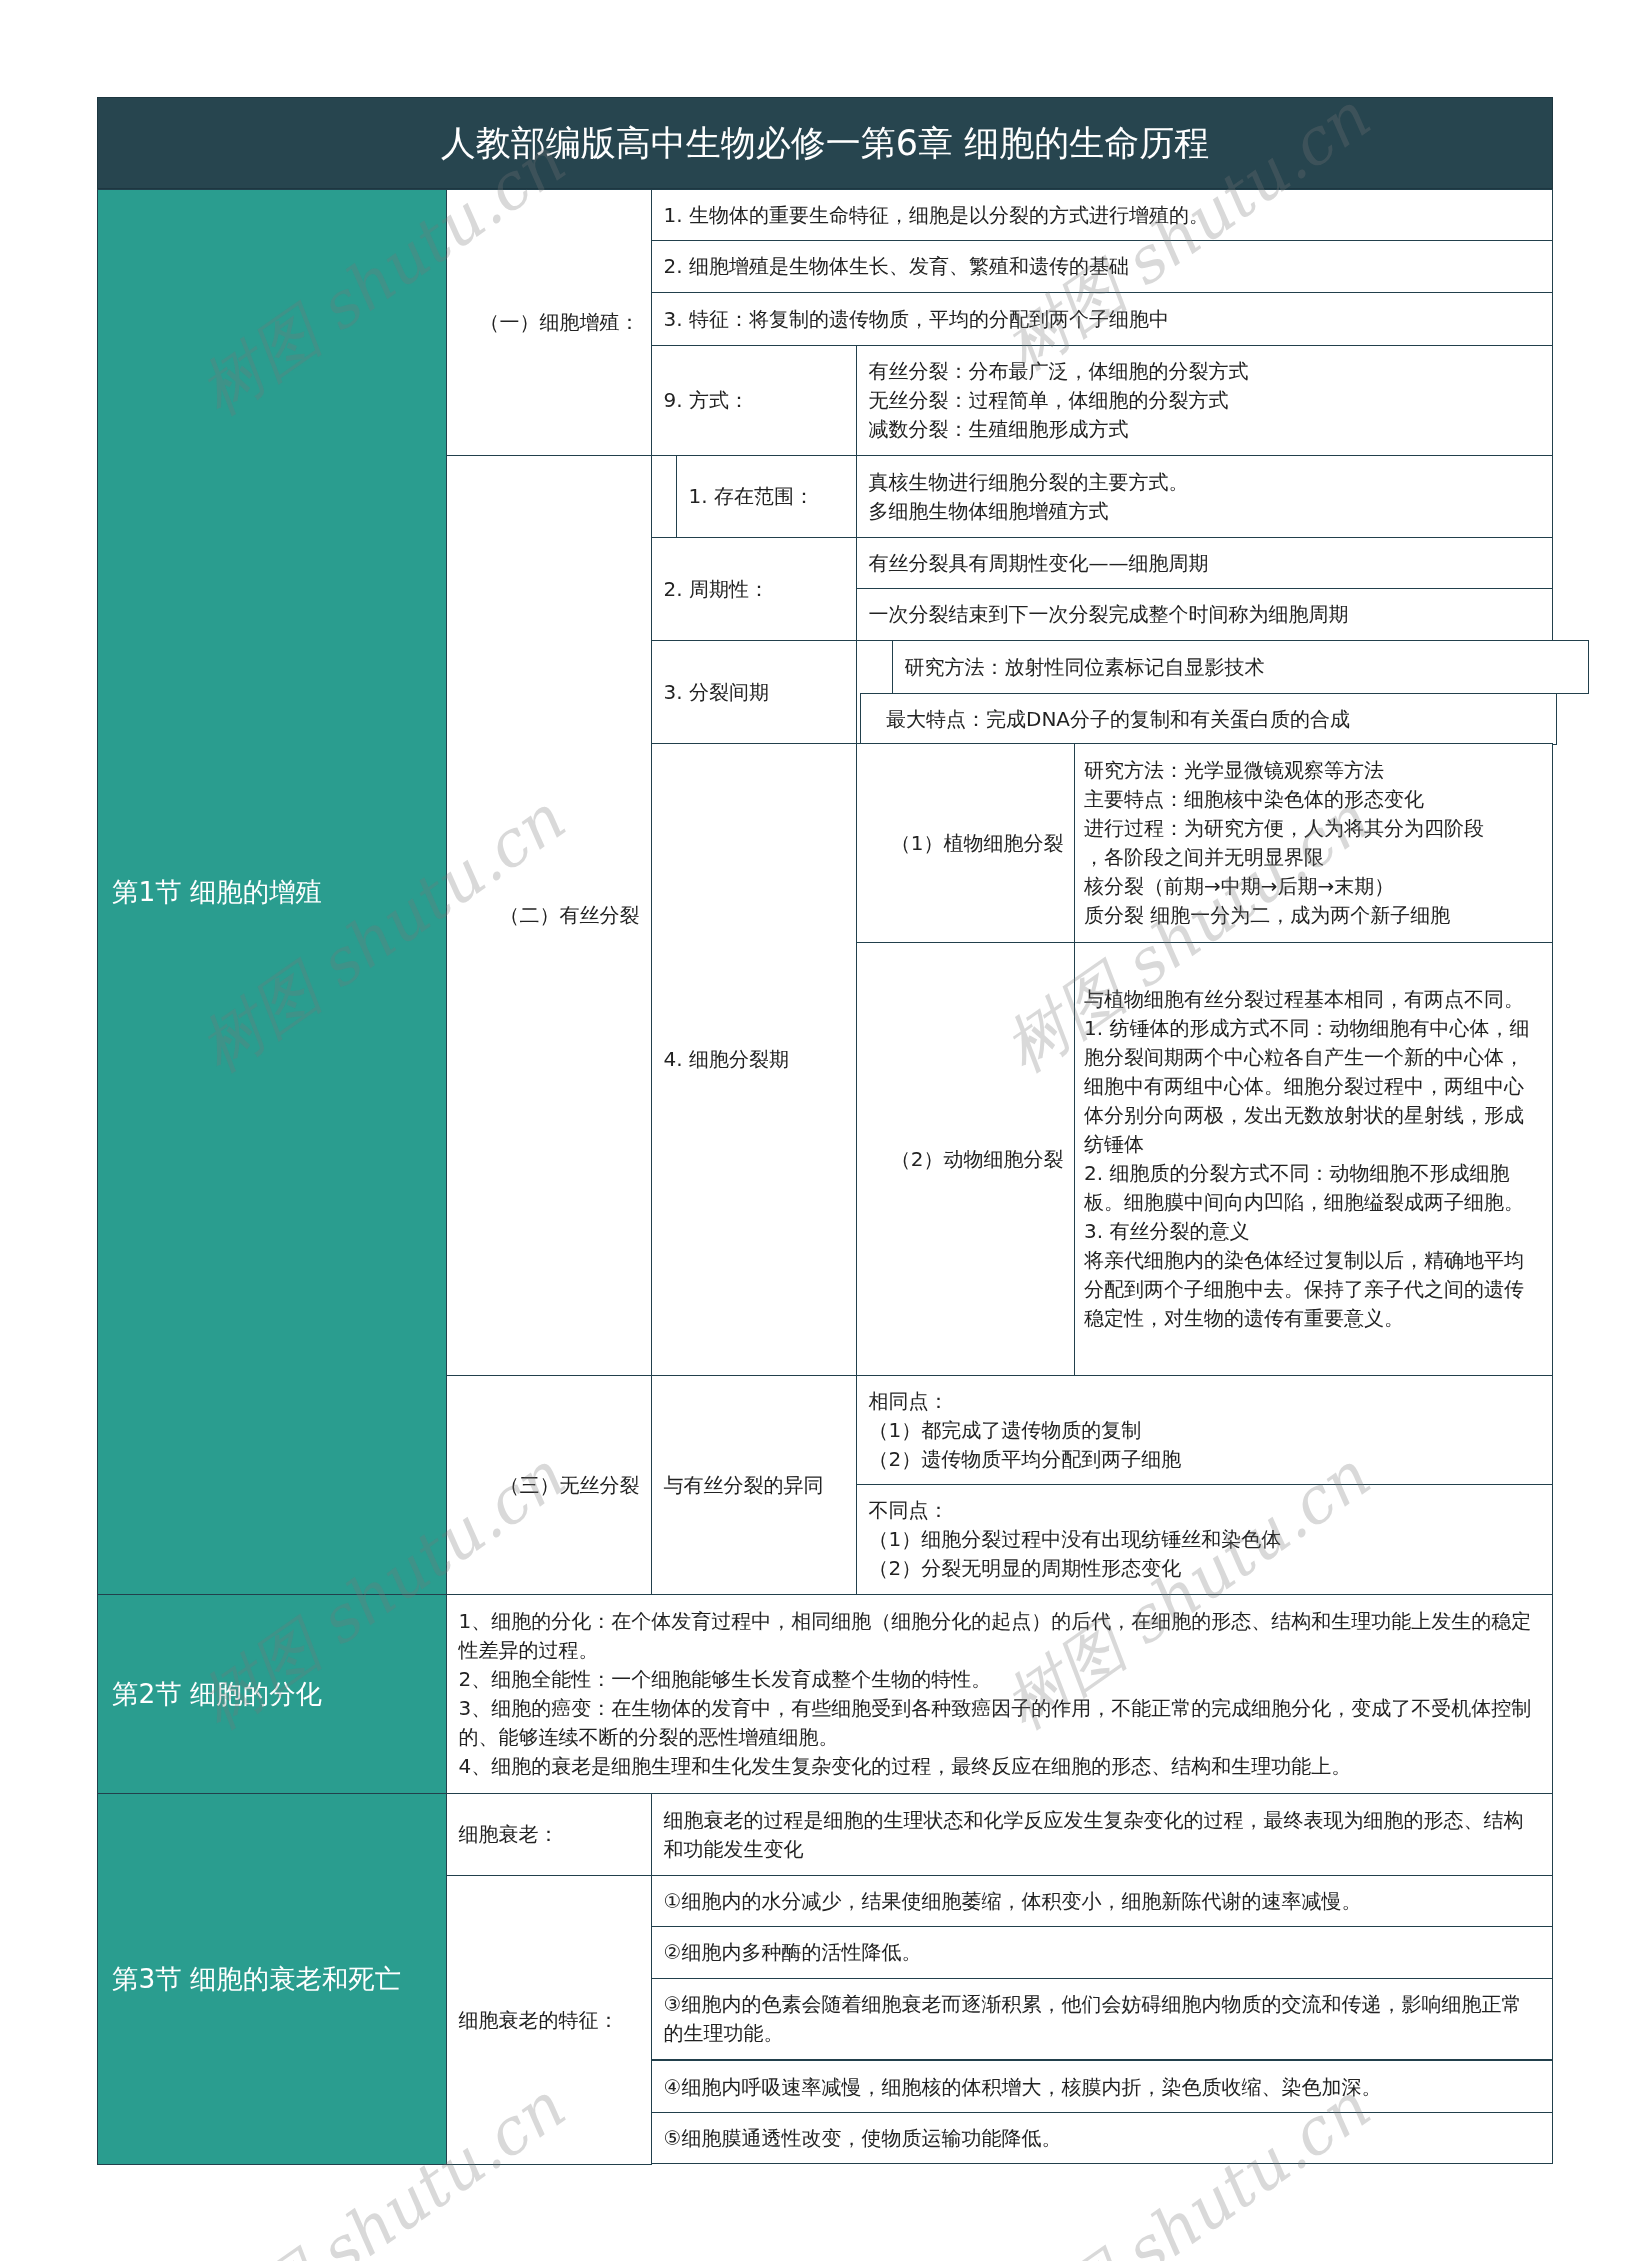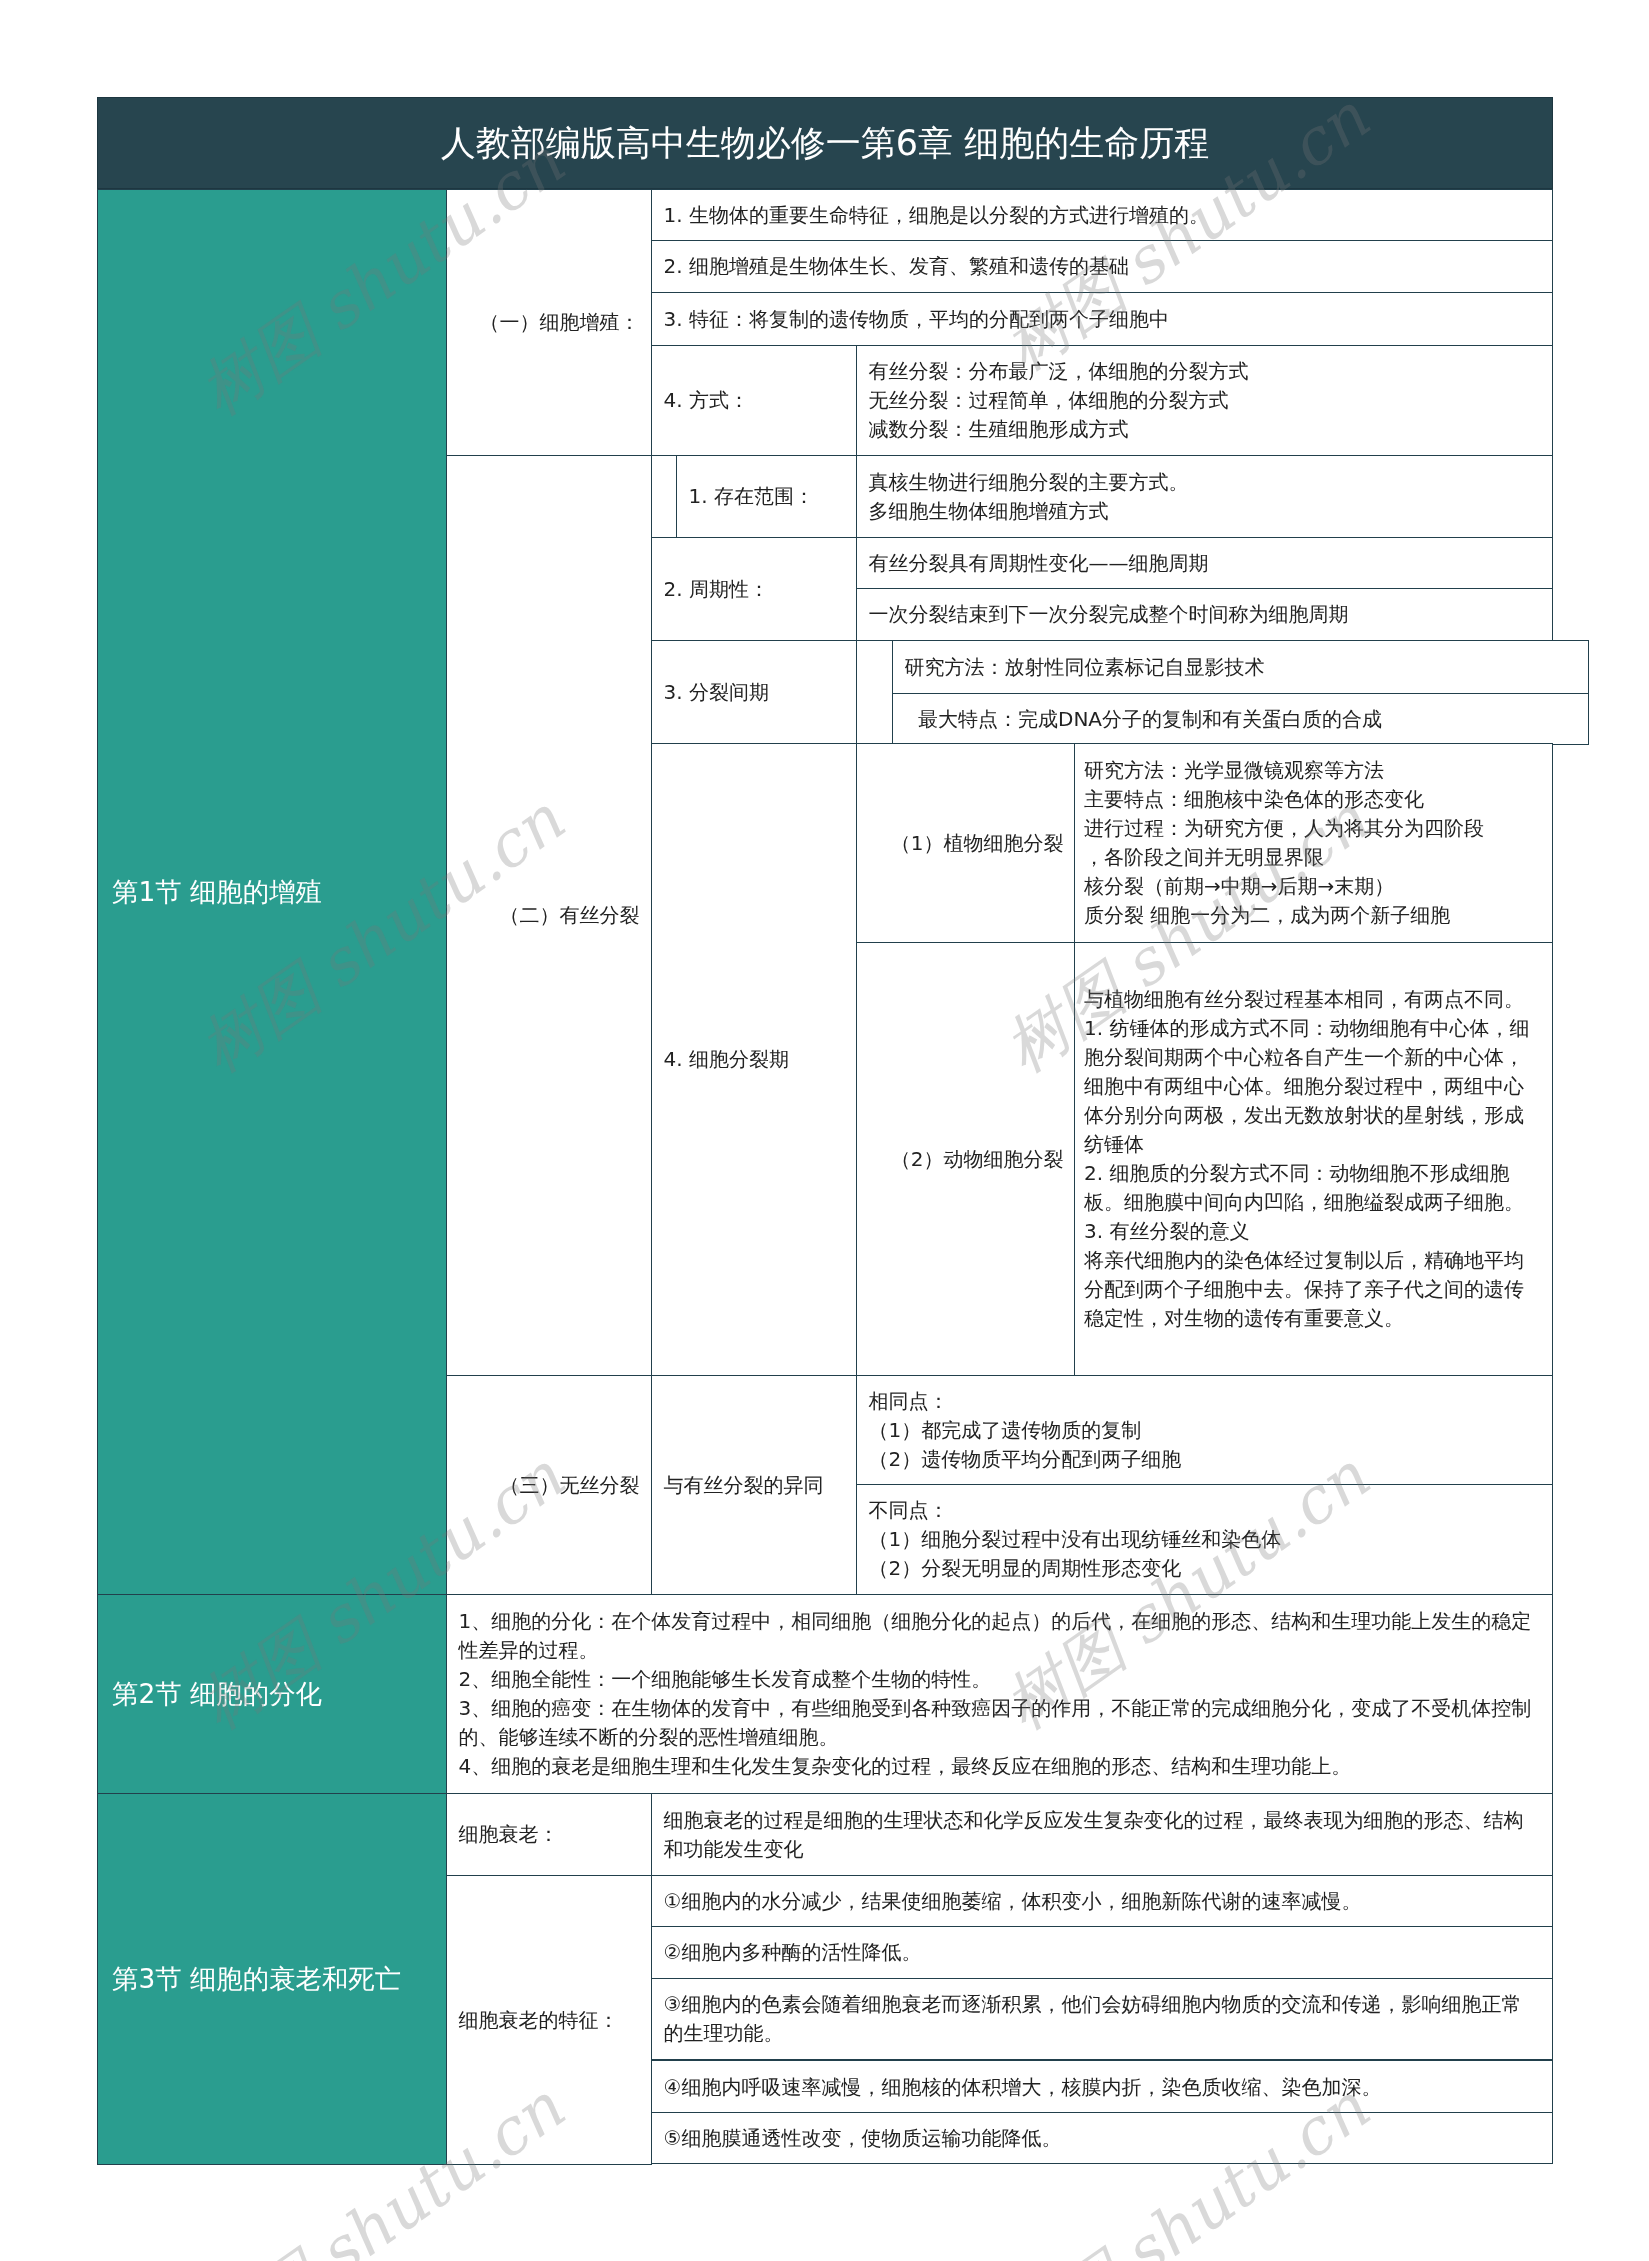--- a/index.html
+++ b/index.html
@@ -57,21 +57,21 @@
 <div class="cell" style="left:651px;top:189px;width:902px;height:53px;">
     <span class="txt">1. 生物体的重要生命特征，细胞是以分裂的方式进行增殖的。</span>
   </div>
 <div class="cell" style="left:651px;top:240px;width:902px;height:53px;">
     <span class="txt">2. 细胞增殖是生物体生长、发育、繁殖和遗传的基础</span>
   </div>
 <div class="cell" style="left:651px;top:292px;width:902px;height:54px;">
     <span class="txt">3. 特征：将复制的遗传物质，平均的分配到两个子细胞中</span>
   </div>
 <div class="cell" style="left:651px;top:345px;width:206px;height:111px;">
-    <span class="txt">4. 方式：</span>
+    <span class="txt">9. 方式：</span>
   </div>
 <div class="cell" style="left:856px;top:345px;width:697px;height:111px;">
     <span class="txt">有丝分裂：分布最广泛，体细胞的分裂方式
 无丝分裂：过程简单，体细胞的分裂方式
 减数分裂：生殖细胞形成方式</span>
   </div>
 
 <div class="cell center" style="left:446px;top:455px;width:206px;height:921px;">
     <span class="txt">（二）有丝分裂</span>
   </div>
@@ -92,21 +92,21 @@
 <div class="cell" style="left:856px;top:588px;width:697px;height:53px;">
     <span class="txt">一次分裂结束到下一次分裂完成整个时间称为细胞周期</span>
   </div>
 
 <div class="cell" style="left:651px;top:640px;width:206px;height:105px;">
     <span class="txt">3. 分裂间期</span>
   </div>
 <div class="cell" style="left:856px;top:640px;width:697px;height:54px;margin-left:36px;">
     <span class="txt">研究方法：放射性同位素标记自显影技术</span>
   </div>
-<div class="cell" style="left:892px;top:693px;width:697px;height:52px;padding-left:25px;">
+<div class="cell" style="left:860px;top:693px;width:697px;height:52px;padding-left:25px;">
     <span class="txt">最大特点：完成DNA分子的复制和有关蛋白质的合成</span>
   </div>
 
 <div class="cell" style="left:651px;top:743px;width:206px;height:633px;">
     <span class="txt">4. 细胞分裂期</span>
   </div>
 <div class="cell center" style="left:856px;top:743px;width:220px;height:200px;">
     <span class="txt">（1）植物细胞分裂</span>
   </div>
 <div class="cell tight" style="left:1074px;top:743px;width:479px;height:200px;padding:14px 9px;">

